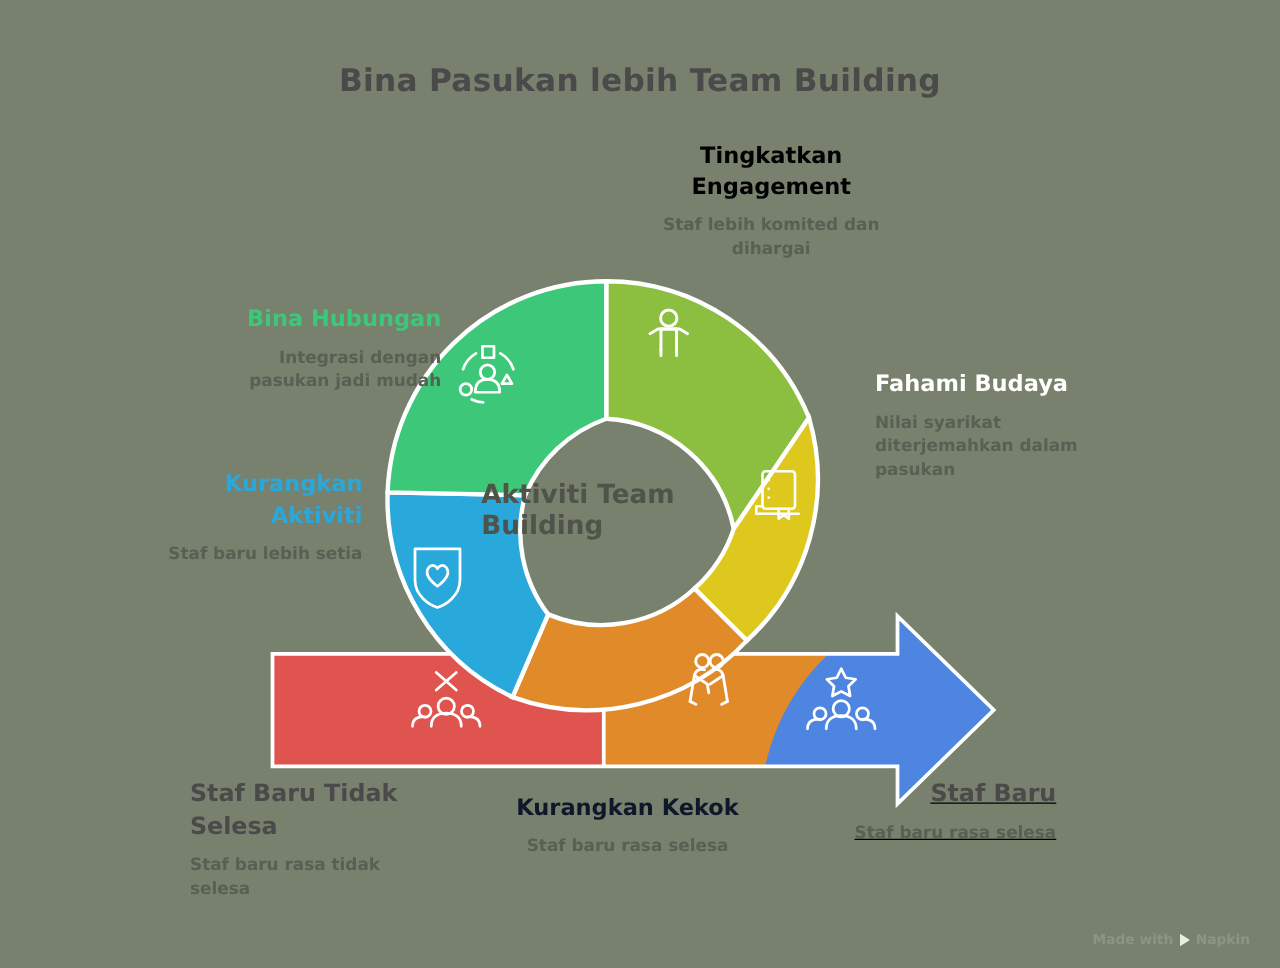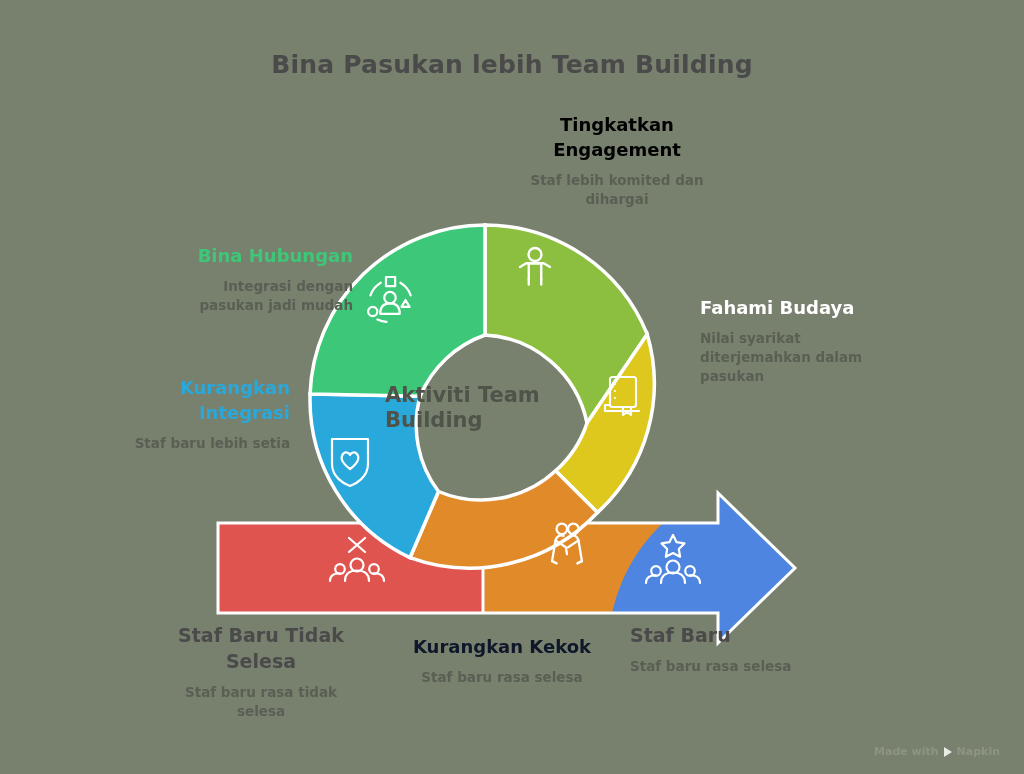--- a/index.html
+++ b/index.html
@@ -65,31 +65,31 @@
     left: 90px; top: 375px; width: 200px; text-align: right;
   }
   #lbl-turnover .head { color: #29a8dc; }
 
   #lbl-budaya {
     left: 700px; top: 295px; width: 200px; text-align: left;
   }
   #lbl-budaya .head { color: #ffffff; }
 
   #lbl-tidakselesa {
-    left: 152px; top: 622px; width: 218px; text-align: center;
+    left: 152px; top: 622px; width: 218px; 
   }
   #lbl-tidakselesa .head { color: #4a4a4a; }
 
   #lbl-kekok {
     left: 392px; top: 622px; width: 220px; text-align: center;
   }
   #lbl-kekok .head { color: #0f172a; margin-top: 12px; }
 
   #lbl-bersepadu {
-    left: 630px; top: 622px; width: 215px; text-align: left;
+    left: 630px; top: 622px; width: 215px; text-align: right; text-decoration: underline;
   }
   #lbl-bersepadu .head { color: #4a4a4a; }
 
   #center-label {
     position: absolute;
     left: 385px;
     top: 383px;
     width: 200px;
     text-align: left;
     font-size: 21px;
@@ -240,21 +240,21 @@
     <div class="head">Bina Hubungan</div>
     <div class="sub">
       <div>Integrasi dengan</div>
       <div>pasukan jadi mudah</div>
     </div>
   </div>
 
   <div class="lbl" id="lbl-turnover">
     <div class="head">
       <div>Kurangkan</div>
-      <div>Integrasi</div>
+      <div>Aktiviti</div>
     </div>
     <div class="sub">Staf baru lebih setia</div>
   </div>
 
   <div class="lbl" id="lbl-budaya">
     <div class="head">Fahami Budaya</div>
     <div class="sub">
       <div>Nilai syarikat</div>
       <div>diterjemahkan dalam</div>
       <div>pasukan</div>

